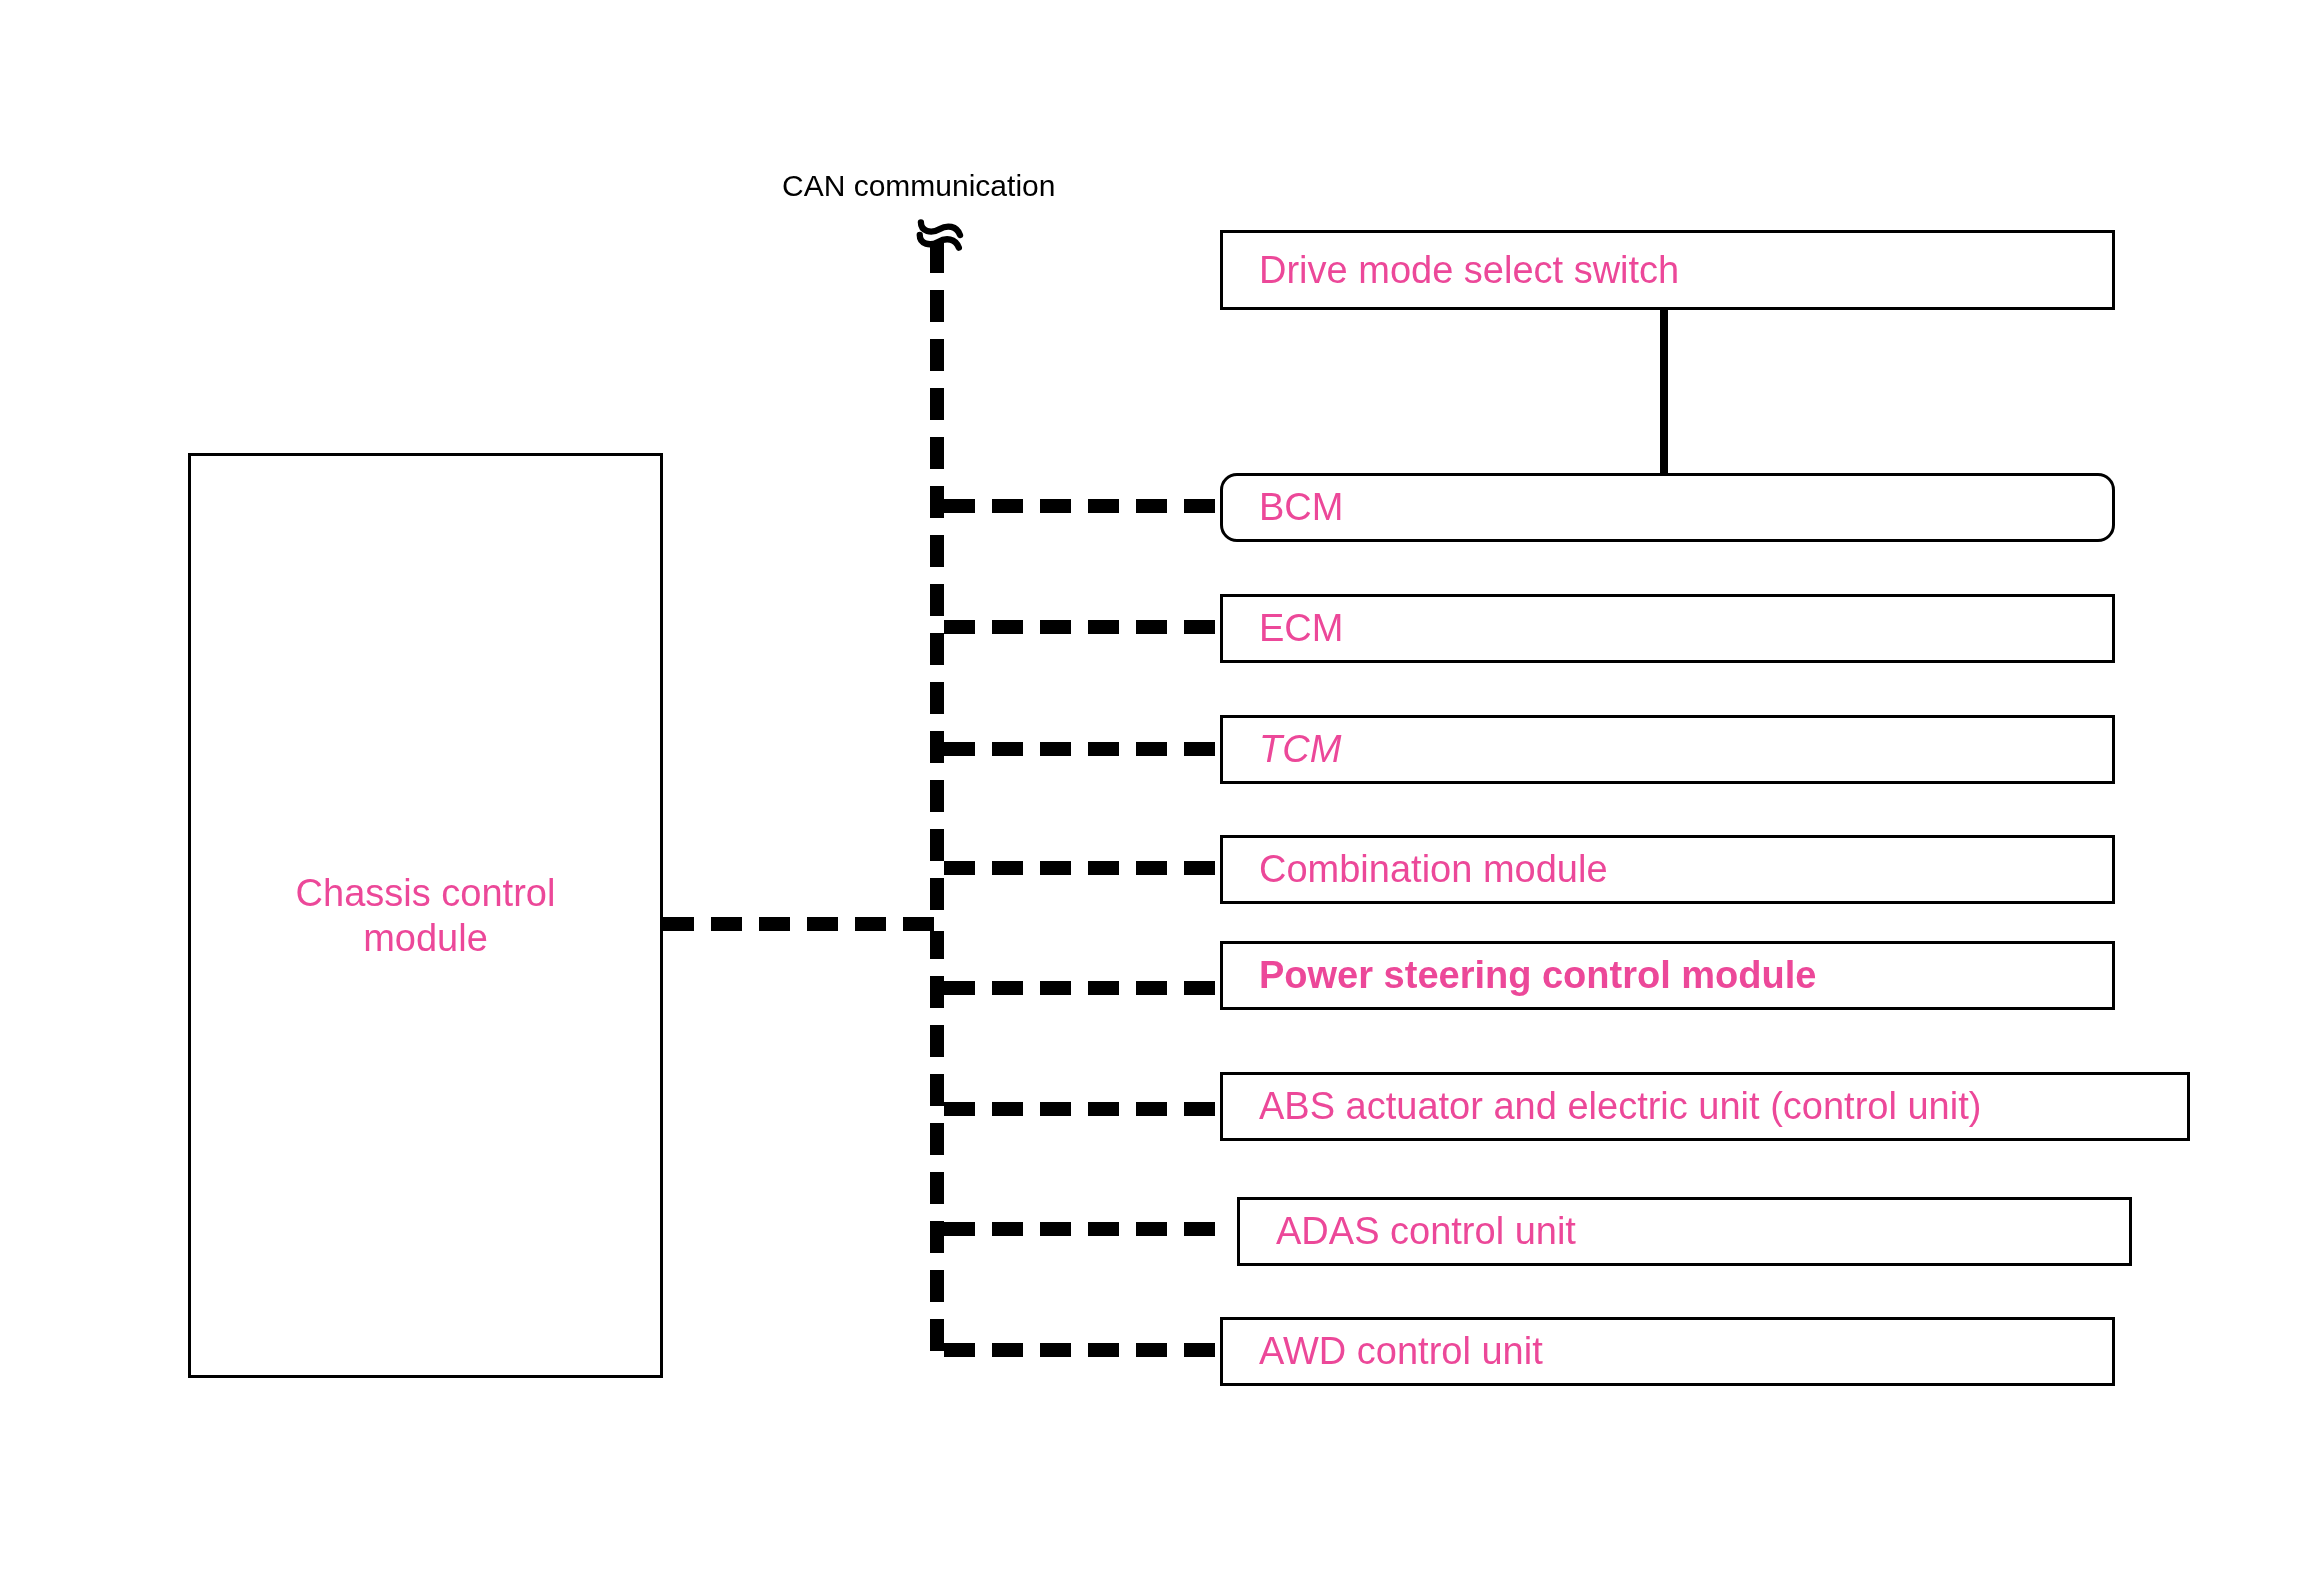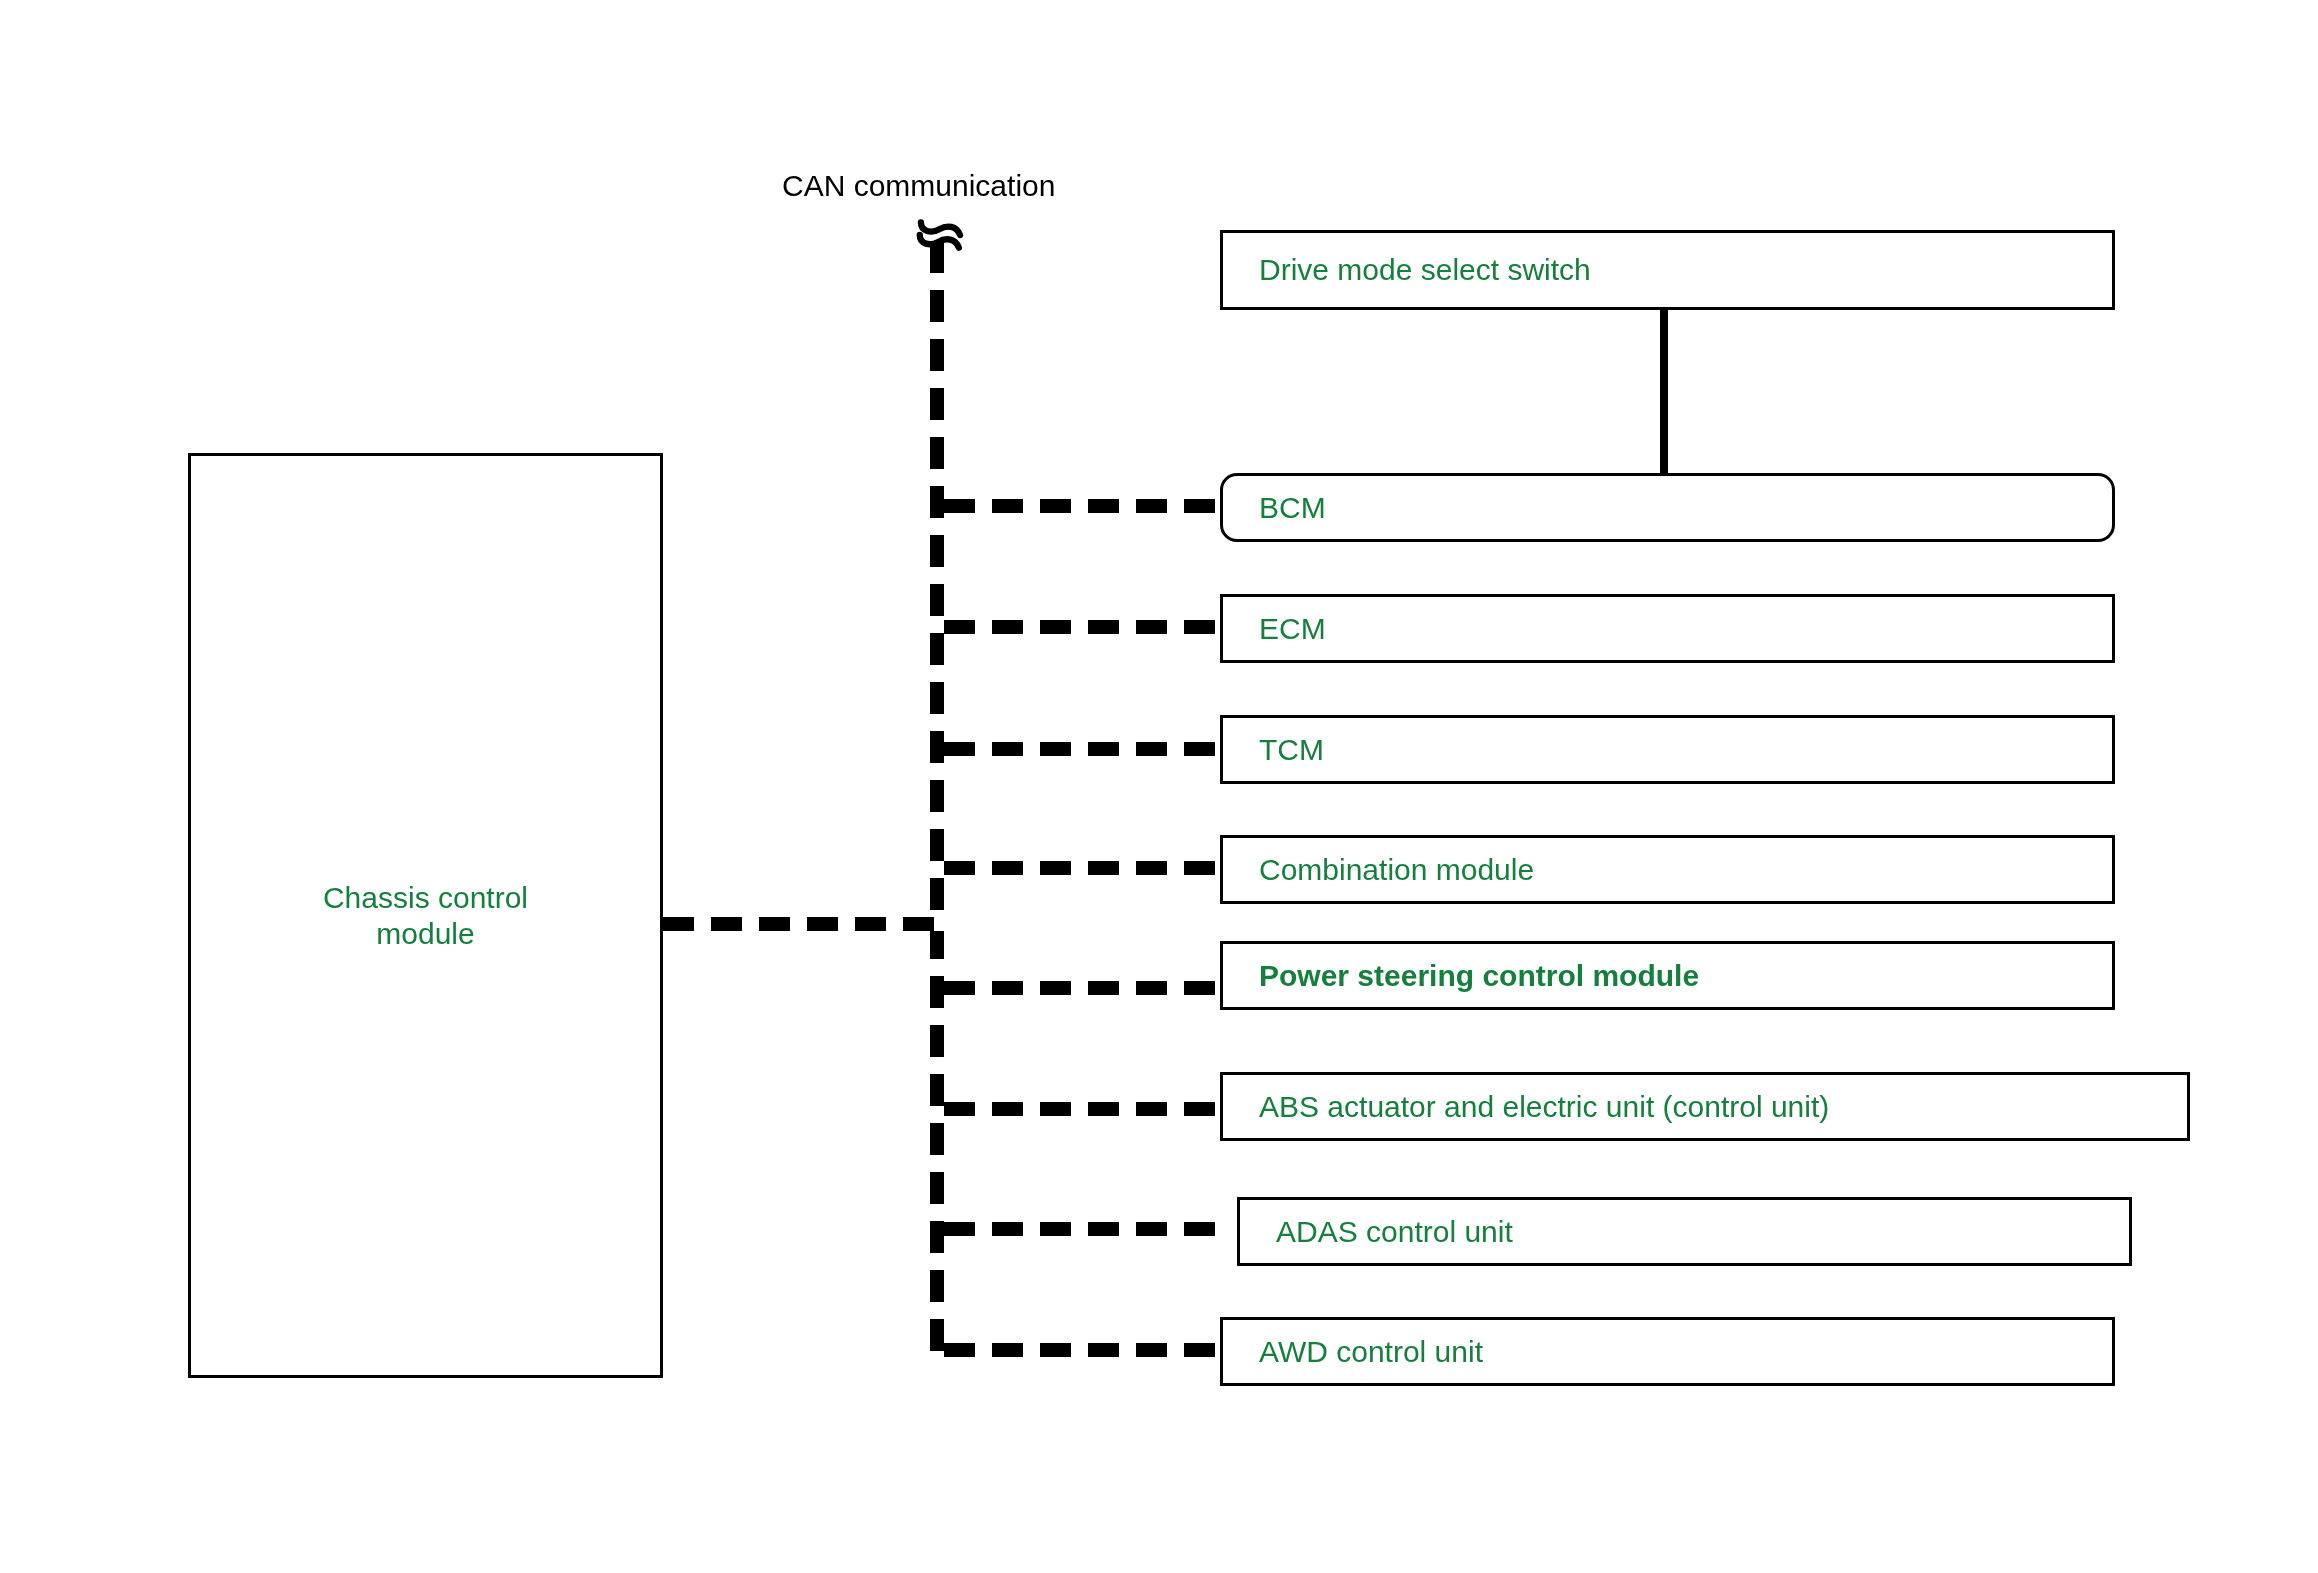--- a/index.html
+++ b/index.html
@@ -19,22 +19,22 @@
   
   .box {
     position: absolute;
     box-sizing: border-box;
     background: #ffffff;
     border: 3.4px solid #000000;
     display: flex;
     align-items: center;
   }
   .box-label {
-    font-size: 30px;
-    color: #15803d;
+    font-size: 38px;
+    color: #ec4899;
     line-height: 1.18;
     white-space: pre-line;
   }
   .box.left-align .box-label {
     padding-left: 36px;
     text-align: left;
   }
   .box.center-align {
     justify-content: center;
   }
@@ -118,21 +118,21 @@
   <div class="box left-align" style="left:1220px; top:473px; width:895px; height:69px;border-radius:17px;">
     <div class="box-label">BCM</div>
   </div>
 
   <div class="bus-h" style="left:944px; top:620px; width:277px; height:14.3px;"></div>
   <div class="box left-align" style="left:1220px; top:594px; width:895px; height:69px;">
     <div class="box-label">ECM</div>
   </div>
 
   <div class="bus-h" style="left:944px; top:742px; width:277px; height:14.3px;"></div>
-  <div class="box left-align" style="left:1220px; top:715px; width:895px; height:69px;">
+  <div class="box left-align" style="left:1220px; top:715px; width:895px; height:69px;font-style:italic;">
     <div class="box-label">TCM</div>
   </div>
 
   <div class="bus-h" style="left:944px; top:861px; width:277px; height:14.3px;"></div>
   <div class="box left-align" style="left:1220px; top:835px; width:895px; height:69px;">
     <div class="box-label">Combination module</div>
   </div>
 
   <div class="bus-h" style="left:944px; top:981px; width:277px; height:14.3px;"></div>
   <div class="box left-align" style="left:1220px; top:941px; width:895px; height:69px;font-weight:bold;">

